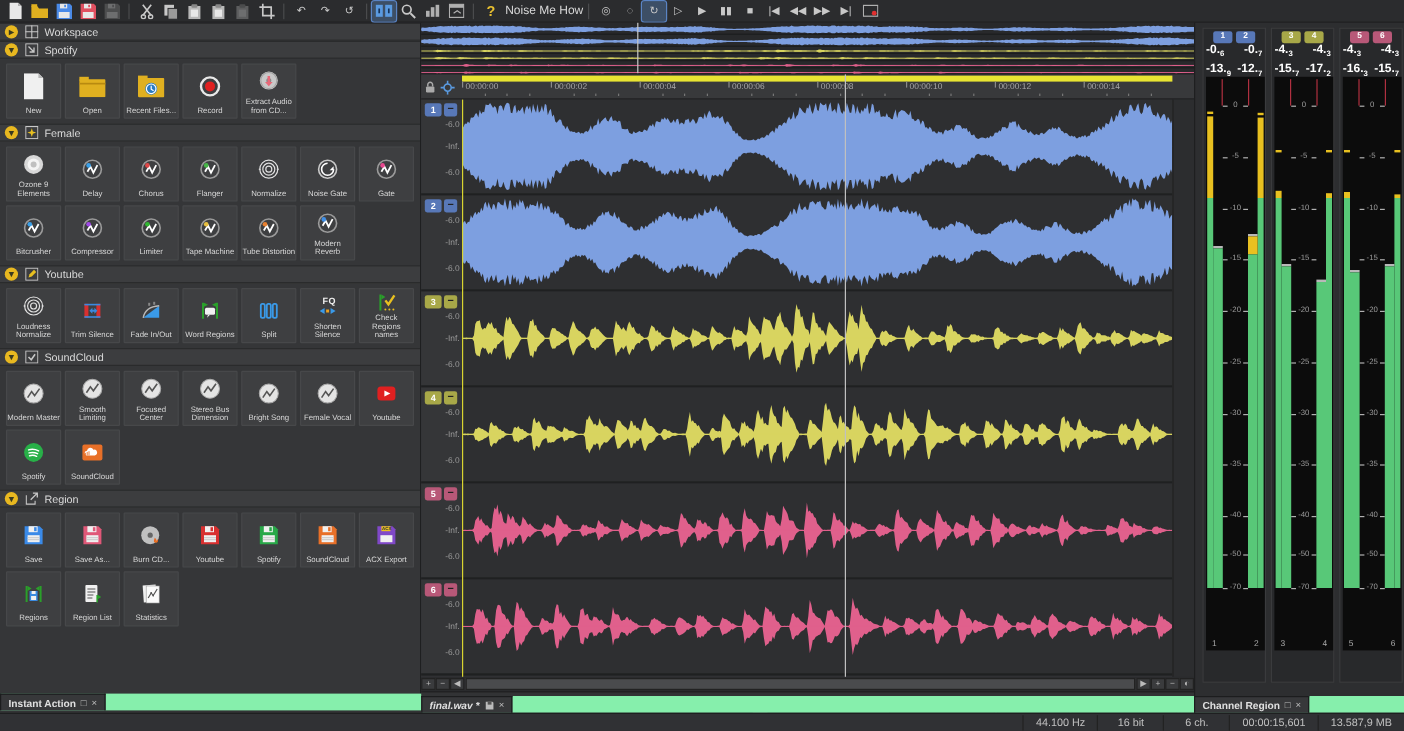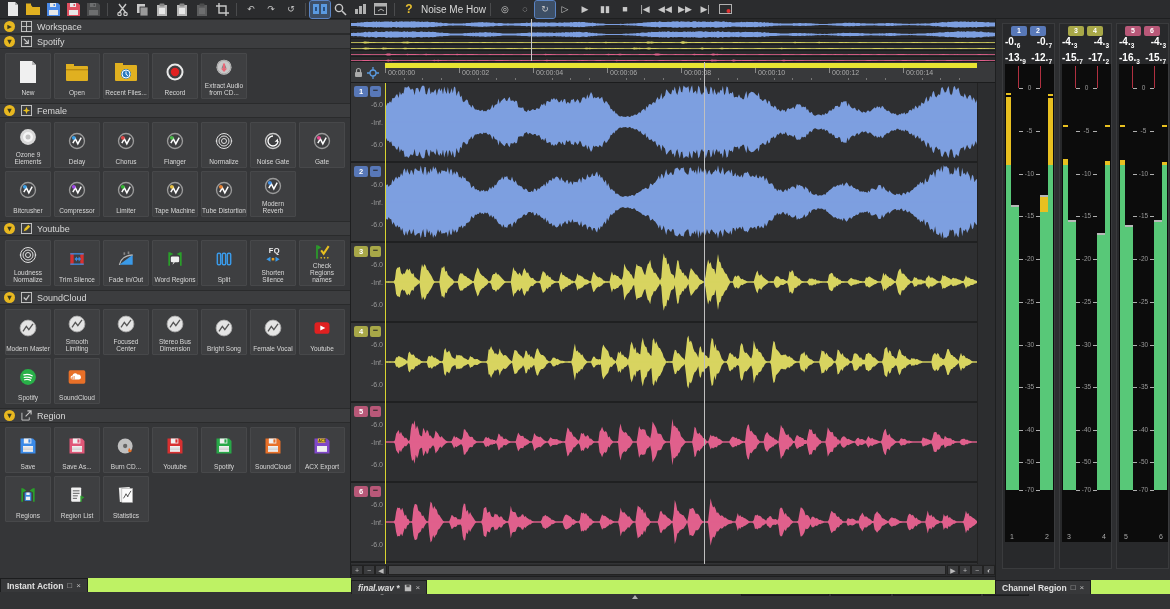--- a/index.html
+++ b/index.html
@@ -76,21 +76,21 @@
     border:1px solid #666; border-radius:1px; }
   #rate-handle:after { content:""; position:absolute; left:3px; top:2px; width:1px; height:7px; background:#555; box-shadow:3px 0 0 #555; }
   #rate-notch { position:absolute; left:103px; top:15px; width:0; height:0;
     border-left:3px solid transparent; border-right:3px solid transparent; border-bottom:4px solid #b0b0b0; }
   .timebox { background:#232426; border:1px solid #1a1b1c; color:#c8c8c8;
     font-family:"DejaVu Sans Mono", monospace; font-size:9px; height:15px; line-height:13px;
     text-align:right; padding:0 4px; margin-left:2px; flex:0 0 auto; }
   #tspacer { flex:1; }
 
   
-  .tabstrip { position:absolute; height:14px; background:#bef264; display:flex; align-items:flex-end; }
+  .tabstrip { position:absolute; height:14px; background:#86efac; display:flex; align-items:flex-end; }
   .tab { background:#37383a; border:1px solid #1c1d1e; border-bottom:none; height:14px;
     display:flex; align-items:center; gap:4px; padding:0 6px; color:#e0e0e0; font-size:8.5px; font-weight:bold; }
   .tab .tglyph { font-weight:normal; color:#bbb; font-size:8px; }
   #tabs-left { left:0; top:578px; width:351px; }
   #tabs-center { left:351px; top:580px; width:644px; }
   #tabs-right { left:995px; top:580px; width:175px; }
   #tab-file span.fname { font-style:italic; }
 
   
   #meters { position:absolute; left:995px; top:19px; width:175px; height:561px; background:#2d2e30;
@@ -1247,13 +1247,20 @@
     </div>
   </div>
   <div class="tabstrip" id="tabs-right">
     <div class="tab">
       <span>Channel Region</span>
       <span class="tglyph">□</span>
       <span class="tglyph">×</span>
     </div>
   </div>
 
+  <div id="statusbar">
+      <div class="stitem">44.100 Hz</div>
+      <div class="stitem">16 bit</div>
+      <div class="stitem">6 ch.</div>
+      <div class="stitem">00:00:15,601</div>
+      <div class="stitem">13.587,9 MB</div>
+    </div>
 </div>
 
 </body></html>

